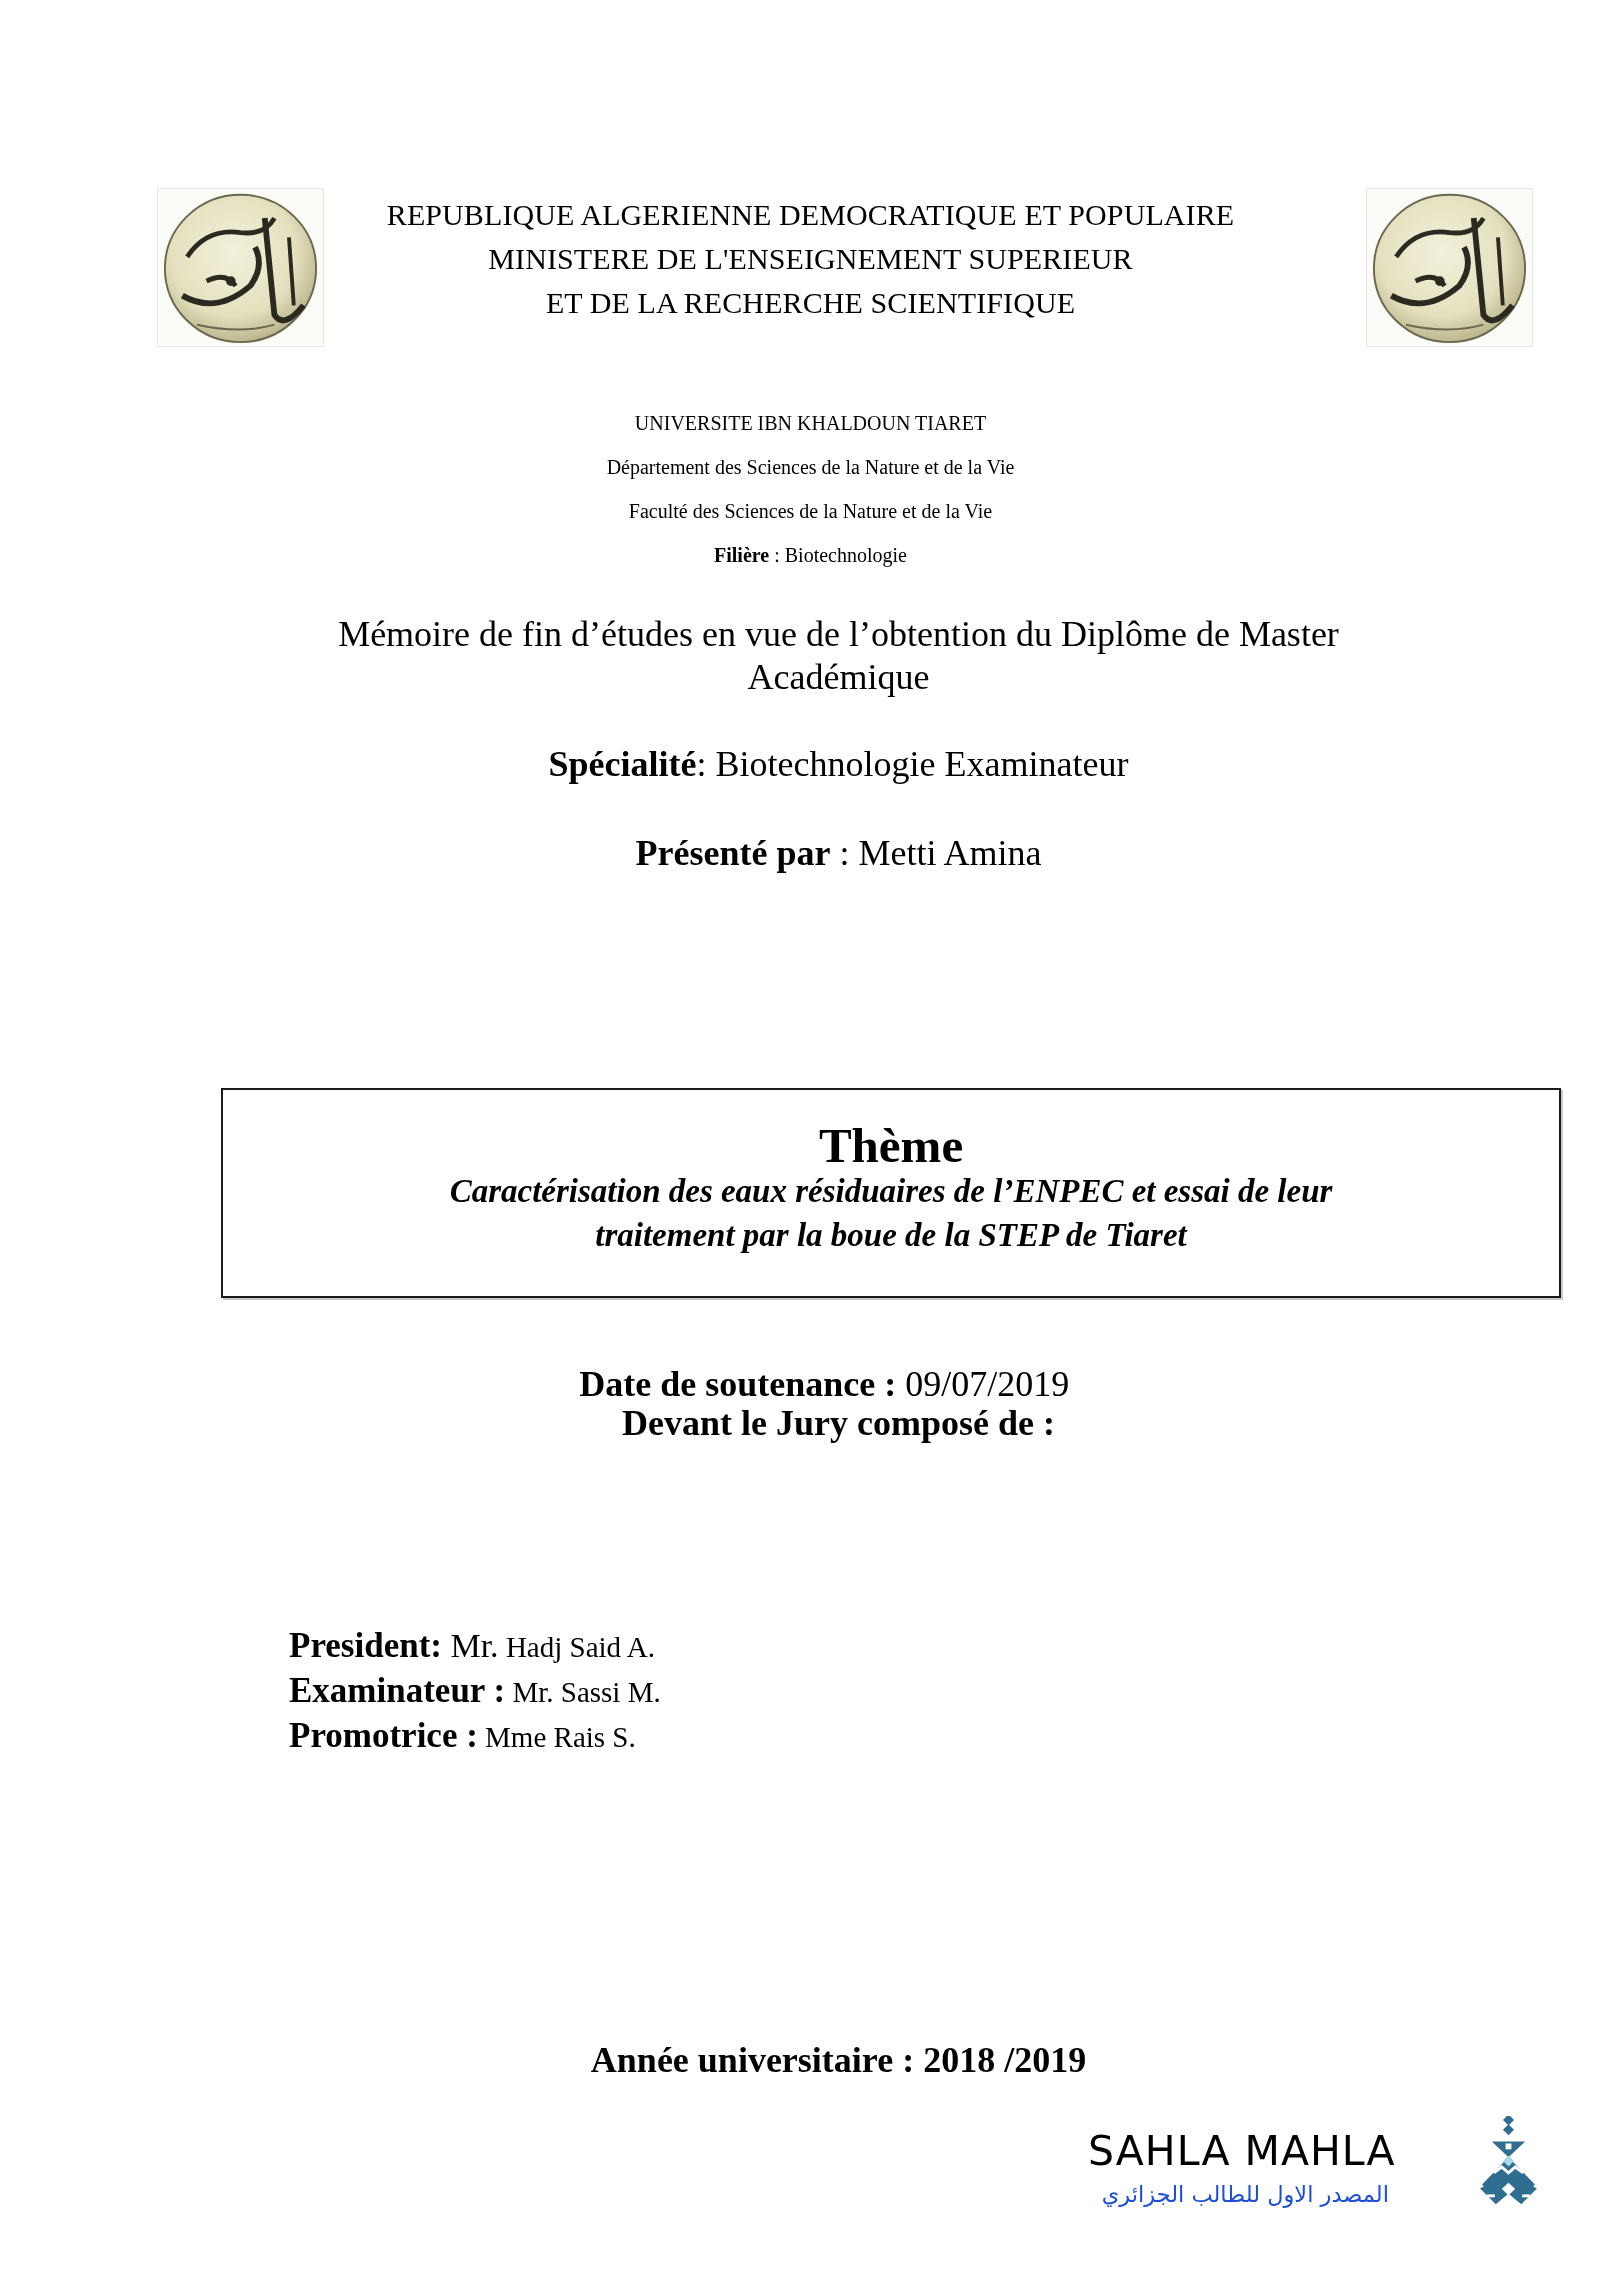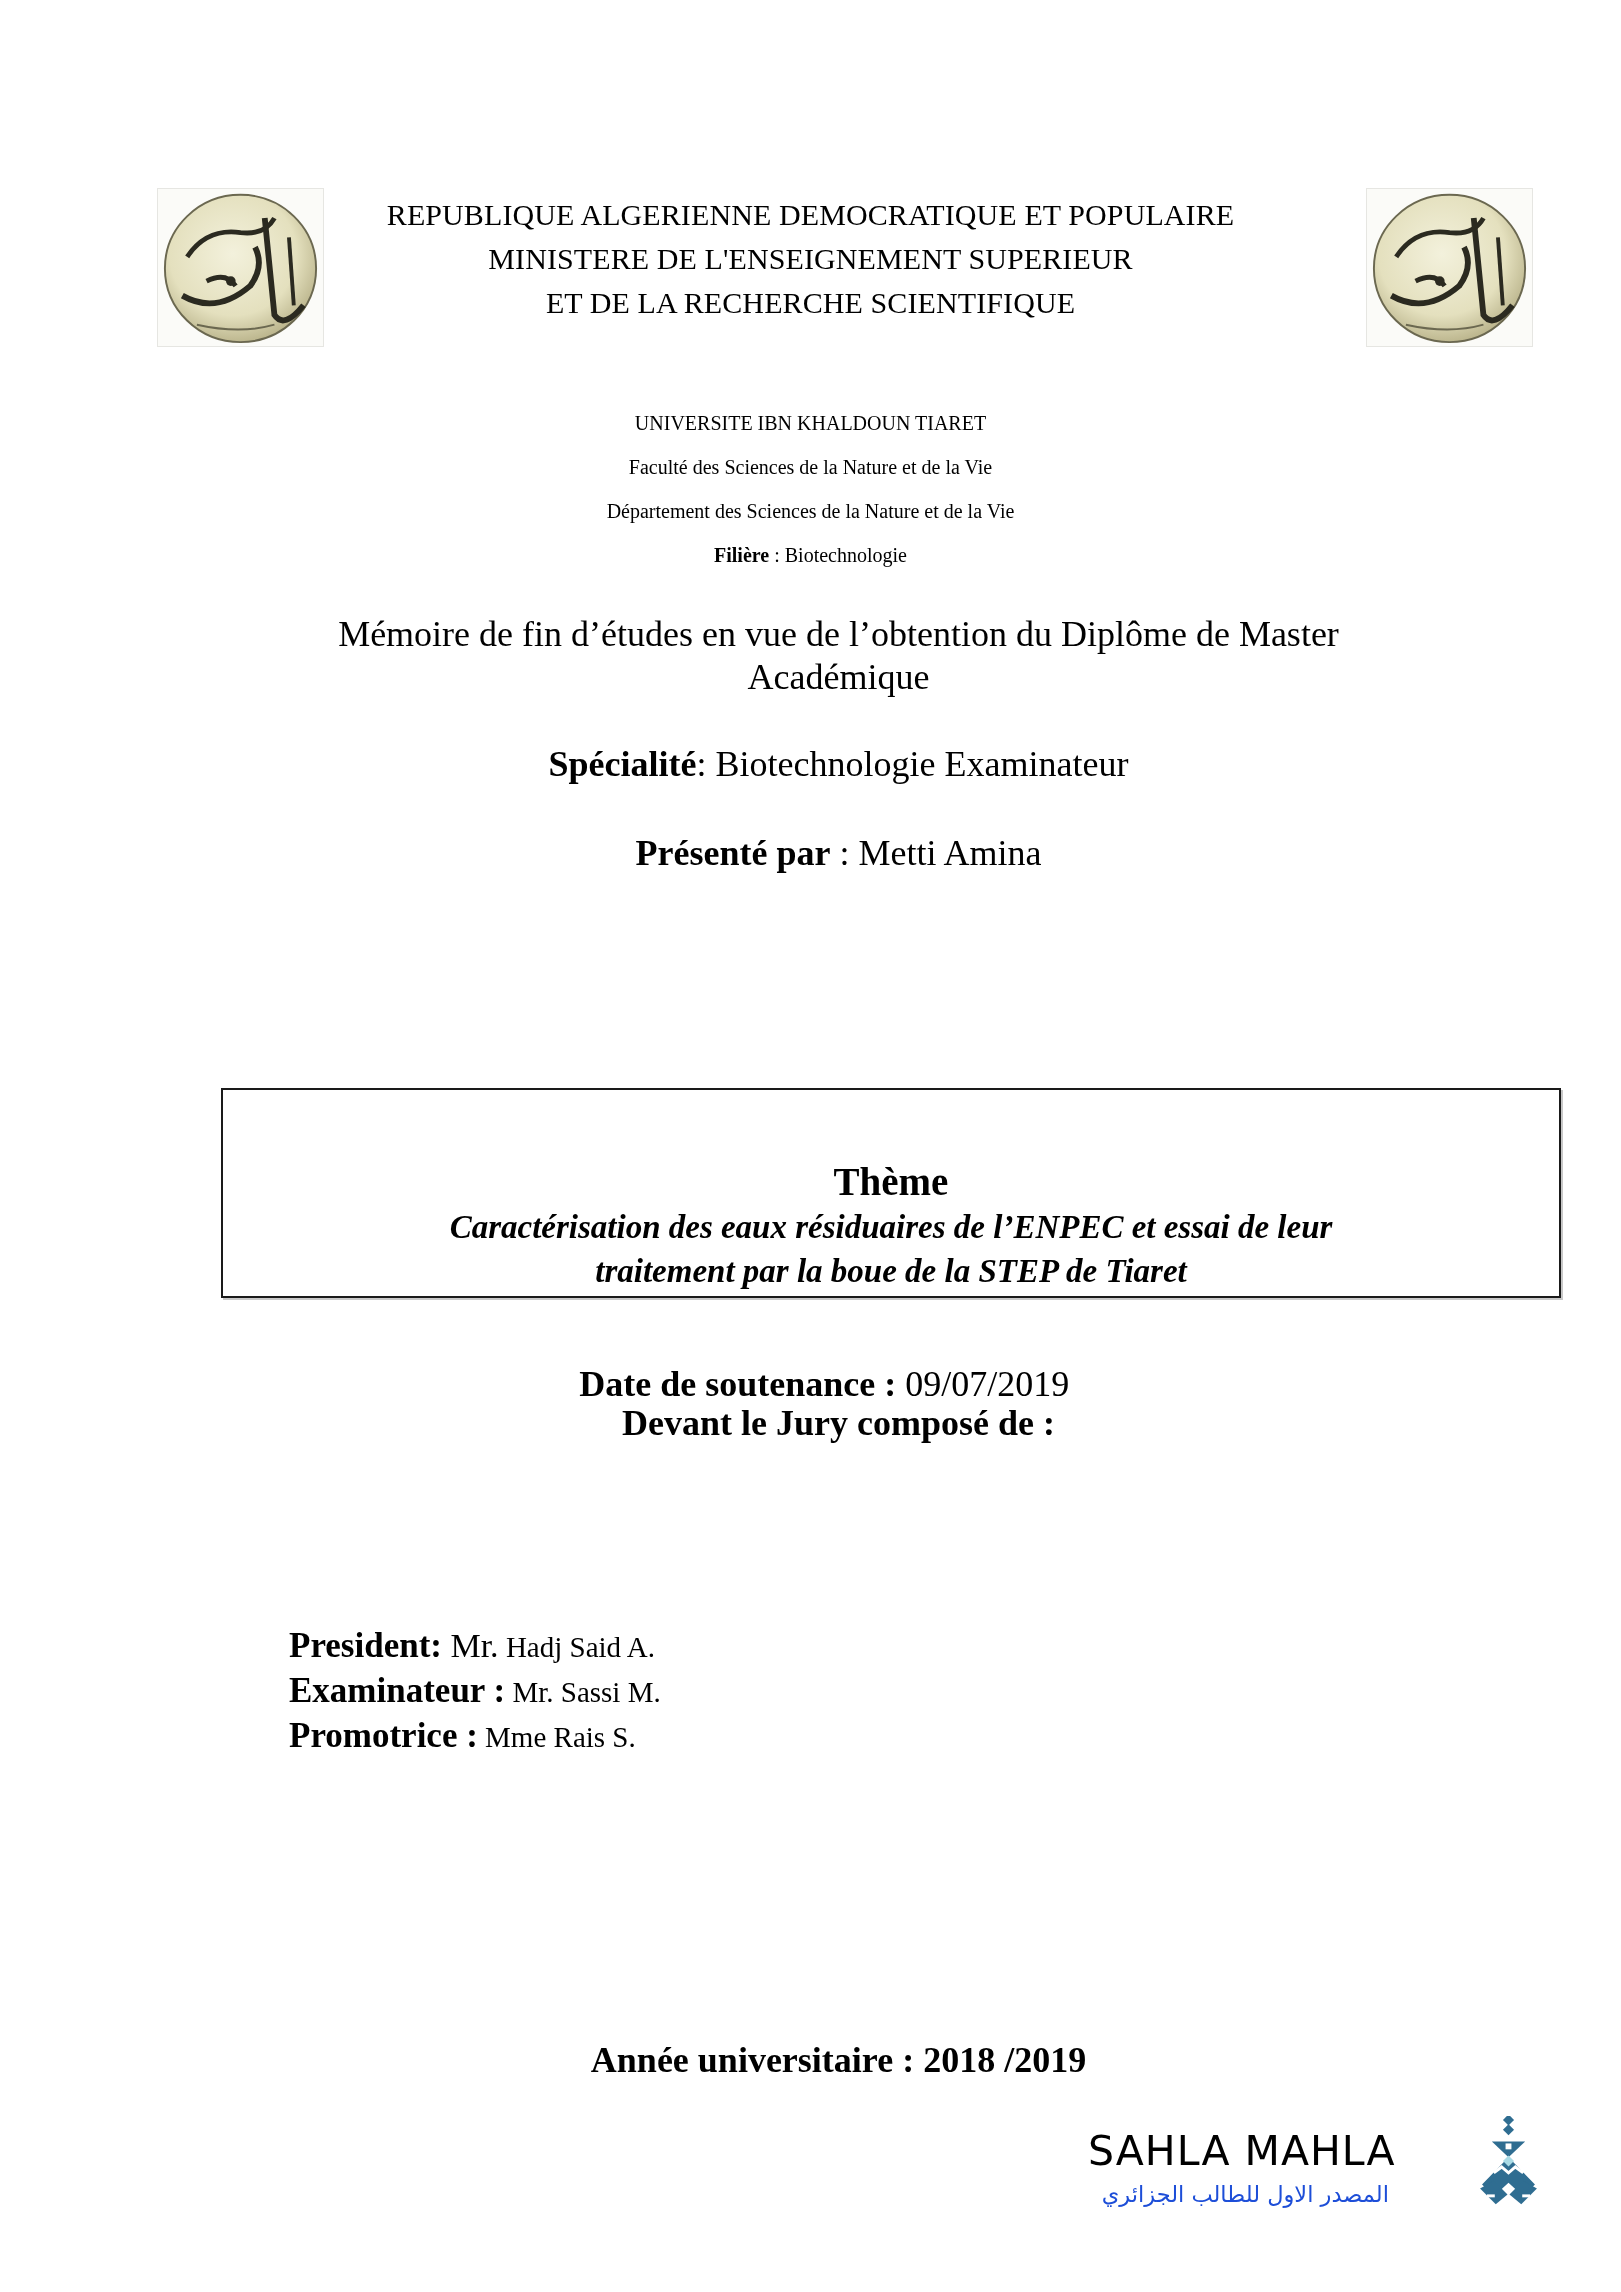--- a/index.html
+++ b/index.html
@@ -13,21 +13,21 @@
   .logo svg { width:100%; height:100%; display:block; }
 
   .hdr { font-size:30px; line-height:44px; letter-spacing:0.1px; }
   .univ { font-size:20px; line-height:44px;margin-top:31px; }
   .big { font-size:36px; line-height:43px;padding-left:28px; }
   .b { font-weight:bold; }
 
   .theme-box { position:absolute; left:221px; top:1088px; width:1340px; height:210px;
                border:2px solid #1a1a1a; box-sizing:border-box;
                box-shadow:2px 2px 0 #c8c8c8; text-align:center; }
-  .theme-title { font-weight:bold; font-size:39px; line-height:47px; margin-top:68px; }
+  .theme-title { font-weight:bold; font-size:49px; line-height:47px; margin-top:32px; }
   .theme-sub { font-weight:bold; font-style:italic; font-size:33px; line-height:44px; }
 
   .jury { position:absolute; left:289px; top:1624px; font-size:35px; line-height:44px; }
   .jury .val { font-size:29px; }
   .jury .mr { font-size:34px; }
 
   .watermark { position:absolute; left:1088px; top:2120px; width:470px; height:98px; }
   .wm-text { position:absolute; left:0; top:7.8px; font-family:"DejaVu Sans","Liberation Sans",sans-serif;
              font-size:41px; letter-spacing:1px; color:#000000; line-height:47px; white-space:nowrap; }
   .wm-ar { position:absolute; left:13.7px; top:61px; font-family:"DejaVu Sans",sans-serif;
@@ -79,22 +79,22 @@
 </div>
 
 <div class="abs center hdr" style="top:193px;">
   <div>REPUBLIQUE ALGERIENNE DEMOCRATIQUE ET POPULAIRE</div>
   <div>MINISTERE DE L'ENSEIGNEMENT SUPERIEUR</div>
   <div>ET DE LA RECHERCHE SCIENTIFIQUE</div>
 </div>
 
 <div class="abs center univ" style="top:370px;">
   <div>UNIVERSITE IBN KHALDOUN TIARET</div>
+  <div>Département des Sciences de la Nature et de la Vie</div>
   <div>Faculté des Sciences de la Nature et de la Vie</div>
-  <div>Département des Sciences de la Nature et de la Vie</div>
   <div><span class="b">Filière</span><span> : </span><span>Biotechnologie</span></div>
 </div>
 
 <div class="abs center big" style="top:613px;">
   <div>Mémoire de fin d’études en vue de l’obtention du Diplôme de Master</div>
   <div>Académique</div>
 </div>
 
 <div class="abs center big" style="top:743px;">
   <span class="b">Spécialité</span><span>: </span><span>Biotechnologie Examinateur</span>

